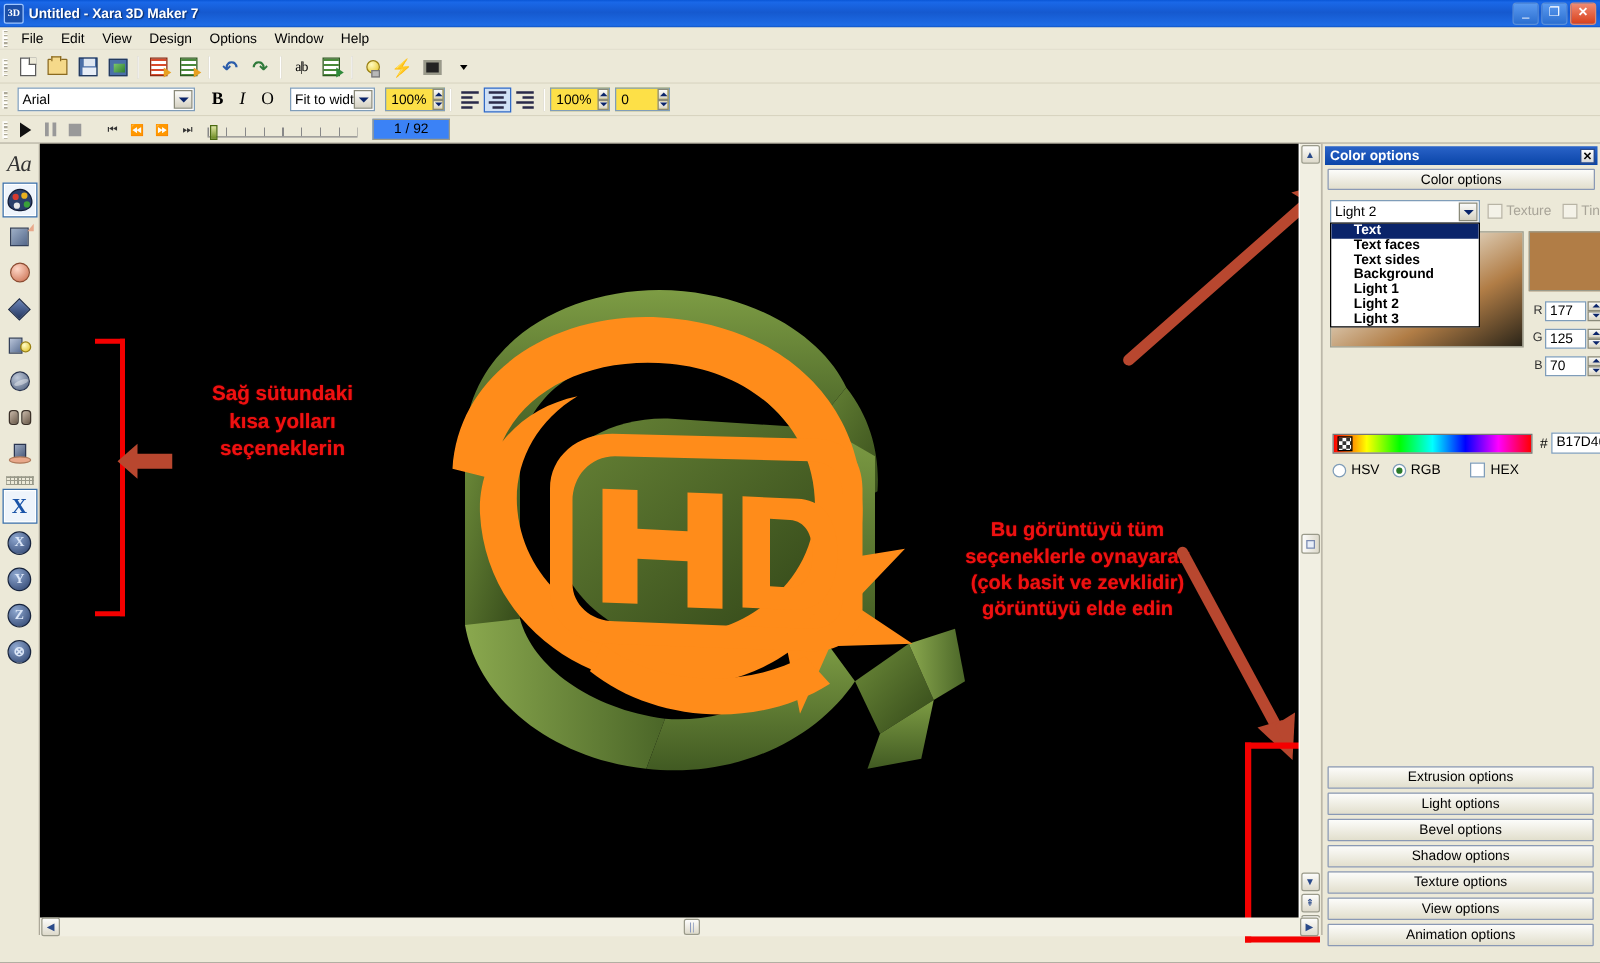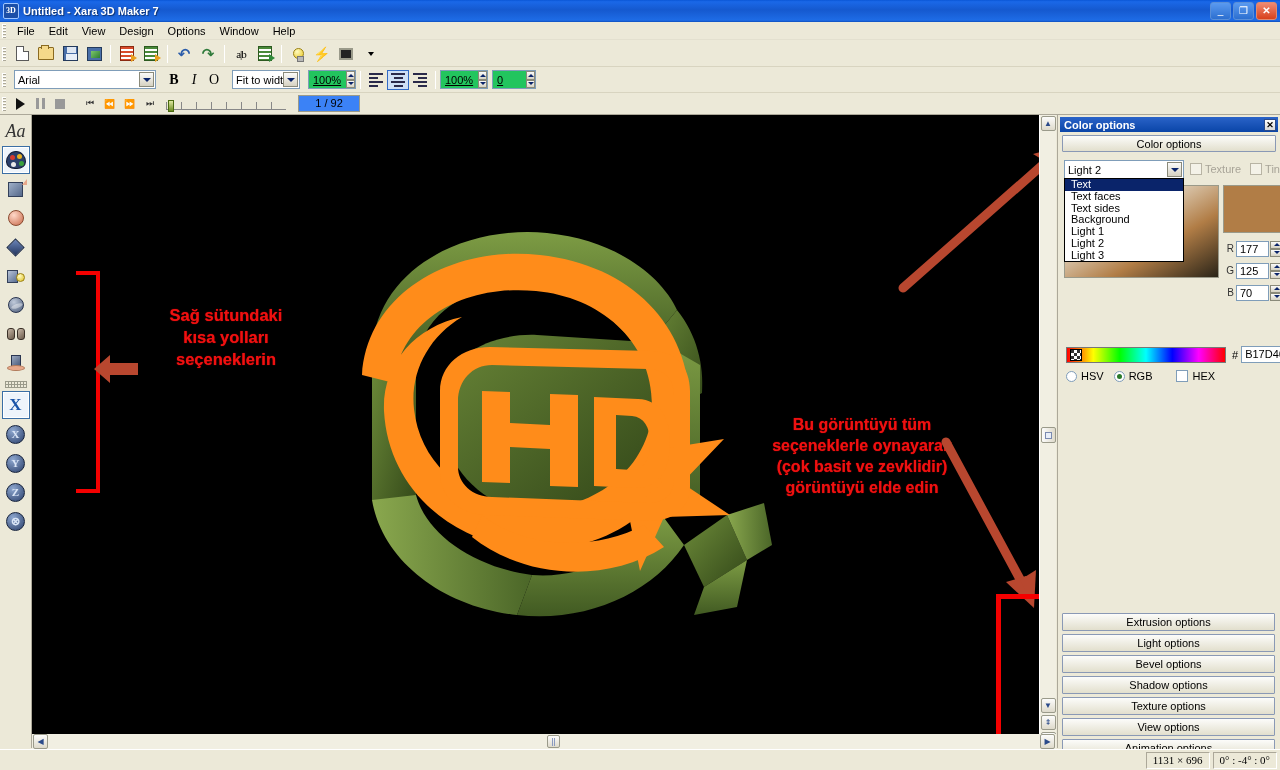--- a/index.html
+++ b/index.html
@@ -95,21 +95,21 @@
     display:flex; align-items:center; justify-content:center;
   }
   .cbtn i { width:0;height:0;border-top:4px solid #0a246a;border-left:4px solid transparent;border-right:4px solid transparent; display:block;}
   .font-combo { width: 142px; margin-left: 4px; }
   .fit-combo  { width: 68px; }
 
   .styleb { width:20px;height:20px; display:flex;align-items:center;justify-content:center; font-size:14px; font-family:"Liberation Serif",serif; border:1px solid transparent;}
   .styleb.b { font-weight:bold; }
   .styleb.i { font-style:italic; }
 
-  .spin { height:19px; background:#22c55e; border:1px solid #7f9db9; display:flex;align-items:center; position:relative; font-size:11px;text-decoration:underline; }
+  .spin { height:19px; background:#fde047; border:1px solid #7f9db9; display:flex;align-items:center; position:relative; font-size:11px; }
   .spin span { padding-left:4px; }
   .spinbtns { position:absolute; right:0; top:0; width:13px; height:17px; display:flex; flex-direction:column; }
   .spinbtns b {
     flex:1; background: linear-gradient(to bottom,#fbfbfa,#d6d2c2); border:1px solid #8a8a7a;
     display:flex;align-items:center;justify-content:center;
   }
   .spinbtns b i { width:0;height:0;border-left:3px solid transparent;border-right:3px solid transparent; display:block; }
   .spinbtns b.up i { border-bottom:3px solid #0a246a; }
   .spinbtns b.dn i { border-top:3px solid #0a246a; }
 
@@ -268,21 +268,21 @@
     background: linear-gradient(to bottom,#fcfcfa,#e2dfcd);
     border: 1px solid #8a99b5; border-radius: 1px;
     display: flex; align-items: center; justify-content: center; font-size: 11px;
   }
   .panel-body { position:relative; margin: 6px 4px 0 4px; }
 
   .clist {
     position:absolute; left:2px; top:20px; width:120px; height:84px;
     background:#fff; border:1px solid #000; overflow:hidden; z-index:5;
   }
-  .clist div { font-size:11px; padding-left:6px; line-height:11.8px; }
+  .clist div { font-size:11px; padding-left:18px; line-height:11.8px;font-weight:bold; }
   .clist div.sel { background:#0a246a; color:#fff; }
 
   .swatch-grad {
     position: absolute; left: 2px; top: 27px; width: 155px; height: 93px;
     background: linear-gradient(to bottom right, #ffffff, #e8e0d0 30%, #b17d46 65%, #2a2418 100%);
     border: 1px solid #9a9a8a;
   }
   .swatch-color {
     position: absolute; left: 161px; top: 27px; width: 58px; height: 48px;
     background: #b17d46; border: 1px solid #9a9a8a;
@@ -812,18 +812,14 @@
       <div class="optbtn">Extrusion options</div>
       <div class="optbtn">Light options</div>
       <div class="optbtn">Bevel options</div>
       <div class="optbtn">Shadow options</div>
       <div class="optbtn">Texture options</div>
       <div class="optbtn">View options</div>
       <div class="optbtn">Animation options</div>
     </div>
   </div>
 
-  <div class="statusbar">
-    <div class="st-cell">1131 × 696</div>
-    <div class="st-cell">0° : -4° : 0°</div>
-  </div>
 
 </div>
 
 </body></html>

